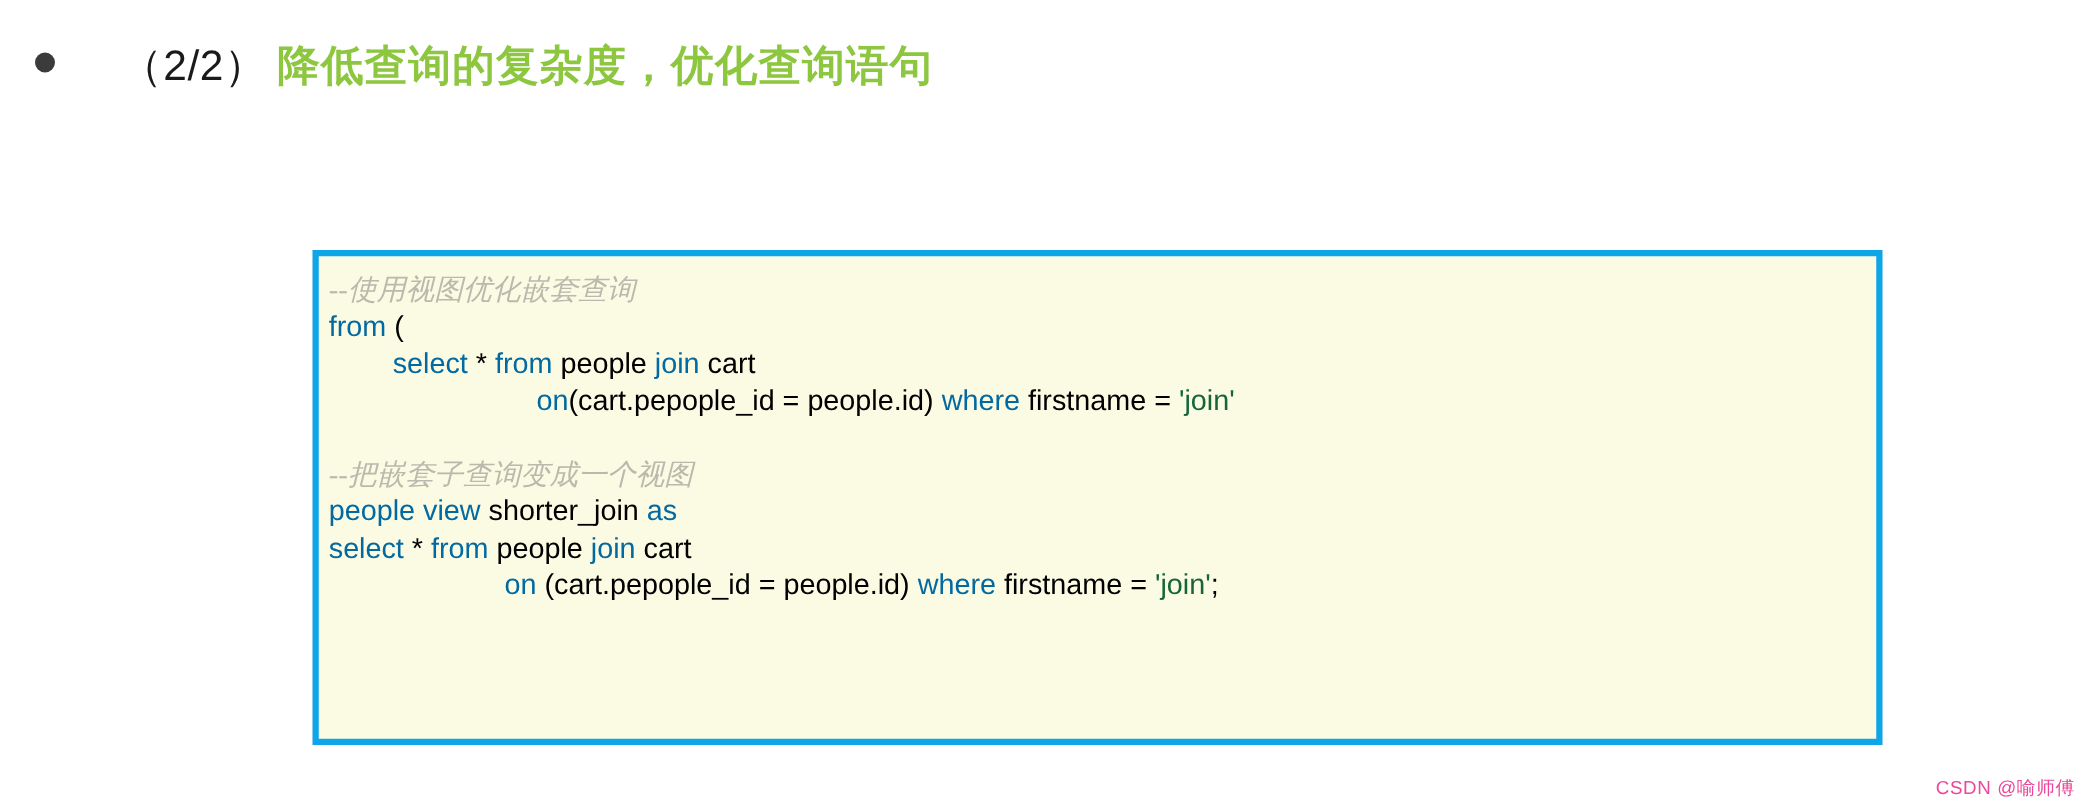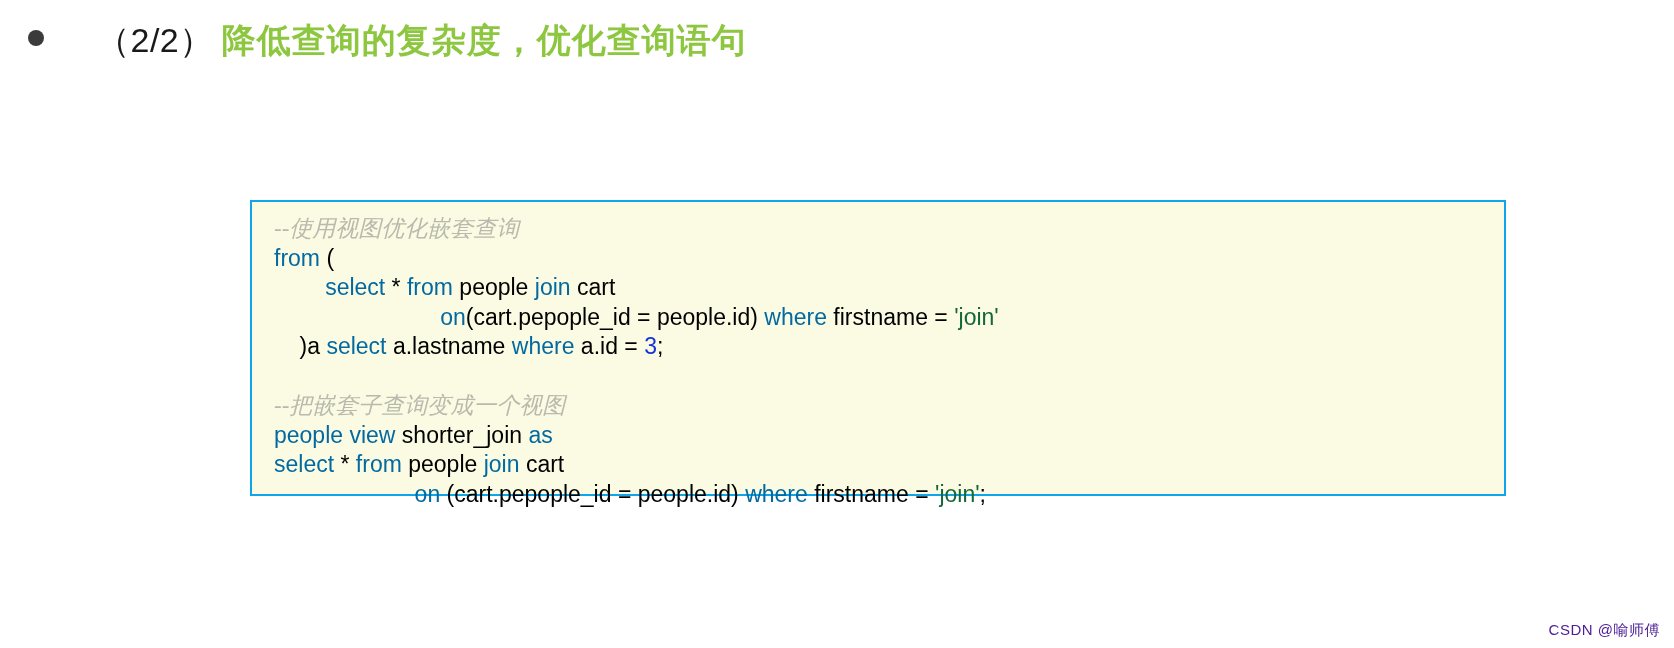--- a/index.html
+++ b/index.html
@@ -12,21 +12,21 @@
     height: 648px;
     position: relative;
     font-family: "Liberation Sans", sans-serif;
     overflow: hidden;
   }
 
   
   .heading-row {
     position: absolute;
     left: 0;
-    top: 18px;
+    top: 30px;
     width: 100%;
     display: flex;
     align-items: baseline;
   }
   .bullet-marker {
     width: 16px;
     height: 16px;
     border-radius: 50%;
     background: #3b3b3b;
     margin-left: 28px;
@@ -51,25 +51,25 @@
     white-space: pre;
     text-align: center;
   }
 
   
   .code-block {
     position: absolute;
     left: 250px;
     top: 200px;
     width: 1256px;
-    height: 296px;
+    height: 396px;
     box-sizing: border-box;
     background: #fbfbe3;
-    border: 2px solid #0ea5e9;
-    padding: 12px 0 0 22px;
+    border: 5px solid #0ea5e9;
+    padding: 12px 0 0 8px;
   }
   .code-line {
     font-family: "Liberation Sans", sans-serif;
     font-size: 23px;
     line-height: 29.5px;
     color: #000000;
     white-space: pre;
   }
   .code-line.blank {
     height: 29.5px;
@@ -83,41 +83,40 @@
     font-family: "Liberation Serif", serif;
     font-size: 23px;
   }
 
   
   .watermark {
     position: absolute;
     right: 14px;
     bottom: 8px;
     font-size: 15px;
-    color: #4c1d95;
+    color: #ec4899;
     letter-spacing: 0.5px;
     white-space: pre;
   }
 </style>
 </head>
 <body>
 
 <div class="heading-row">
   <span class="bullet-marker"></span>
   <span class="heading-index">（2/2）</span>
   <span class="heading-title">降低查询的复杂度，优化查询语句</span>
 </div>
 
 <div class="code-block">
   <div id="code-lines">
       <div class="code-line"><span class="cmt">--使用视图优化嵌套查询</span></div>
       <div class="code-line"><span class="kw">from</span><span> (</span></div>
       <div class="code-line"><span>        </span><span class="kw">select</span><span> * </span><span class="kw">from</span><span> people </span><span class="kw">join</span><span> cart</span></div>
       <div class="code-line"><span>                          </span><span class="kw">on</span><span>(cart.pepople_id = people.id) </span><span class="kw">where</span><span> firstname = </span><span class="str">'join'</span></div>
-      <div class="code-line"><span>    )a </span><span class="kw">select</span><span> a.lastname </span><span class="kw">where</span><span> a.id = </span><span class="num">3</span><span>;</span></div>
       <div class="code-line blank"></div>
       <div class="code-line"><span class="cmt">--把嵌套子查询变成一个视图</span></div>
       <div class="code-line"><span class="kw">people view</span><span> shorter_join </span><span class="kw">as</span></div>
       <div class="code-line"><span class="kw">select</span><span> * </span><span class="kw">from</span><span> people </span><span class="kw">join</span><span> cart</span></div>
       <div class="code-line"><span>                      </span><span class="kw">on</span><span> (cart.pepople_id = people.id) </span><span class="kw">where</span><span> firstname = </span><span class="str">'join'</span><span>;</span></div>
     </div>
 </div>
 
 <div class="watermark">CSDN @喻师傅</div>
 

